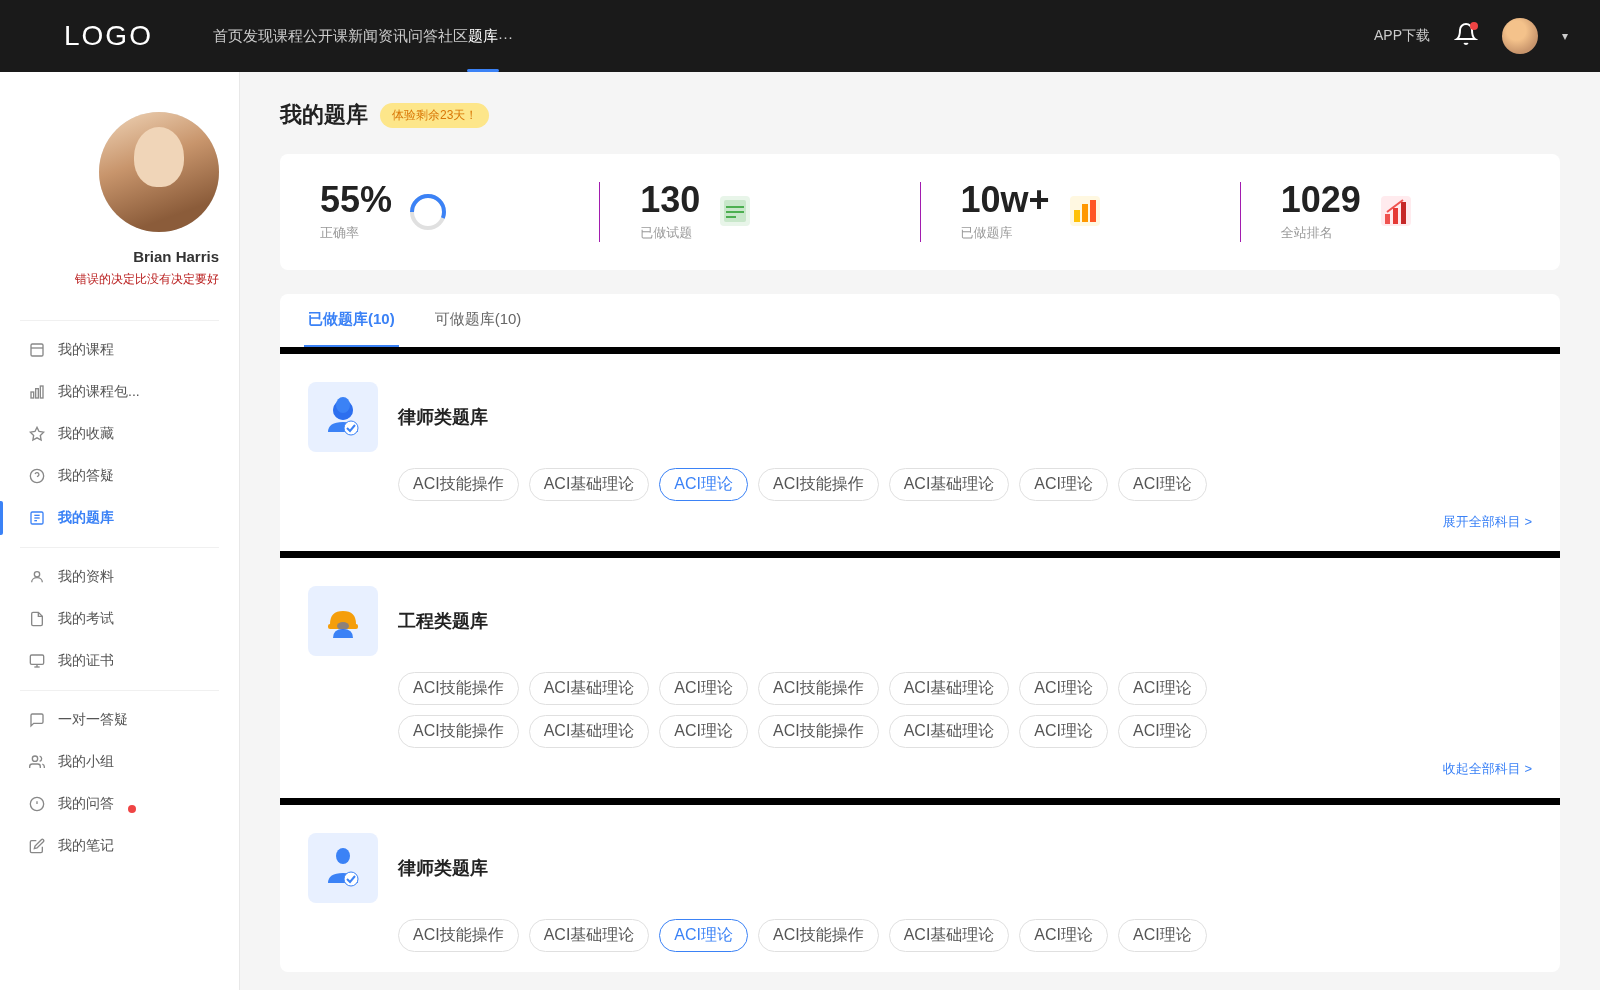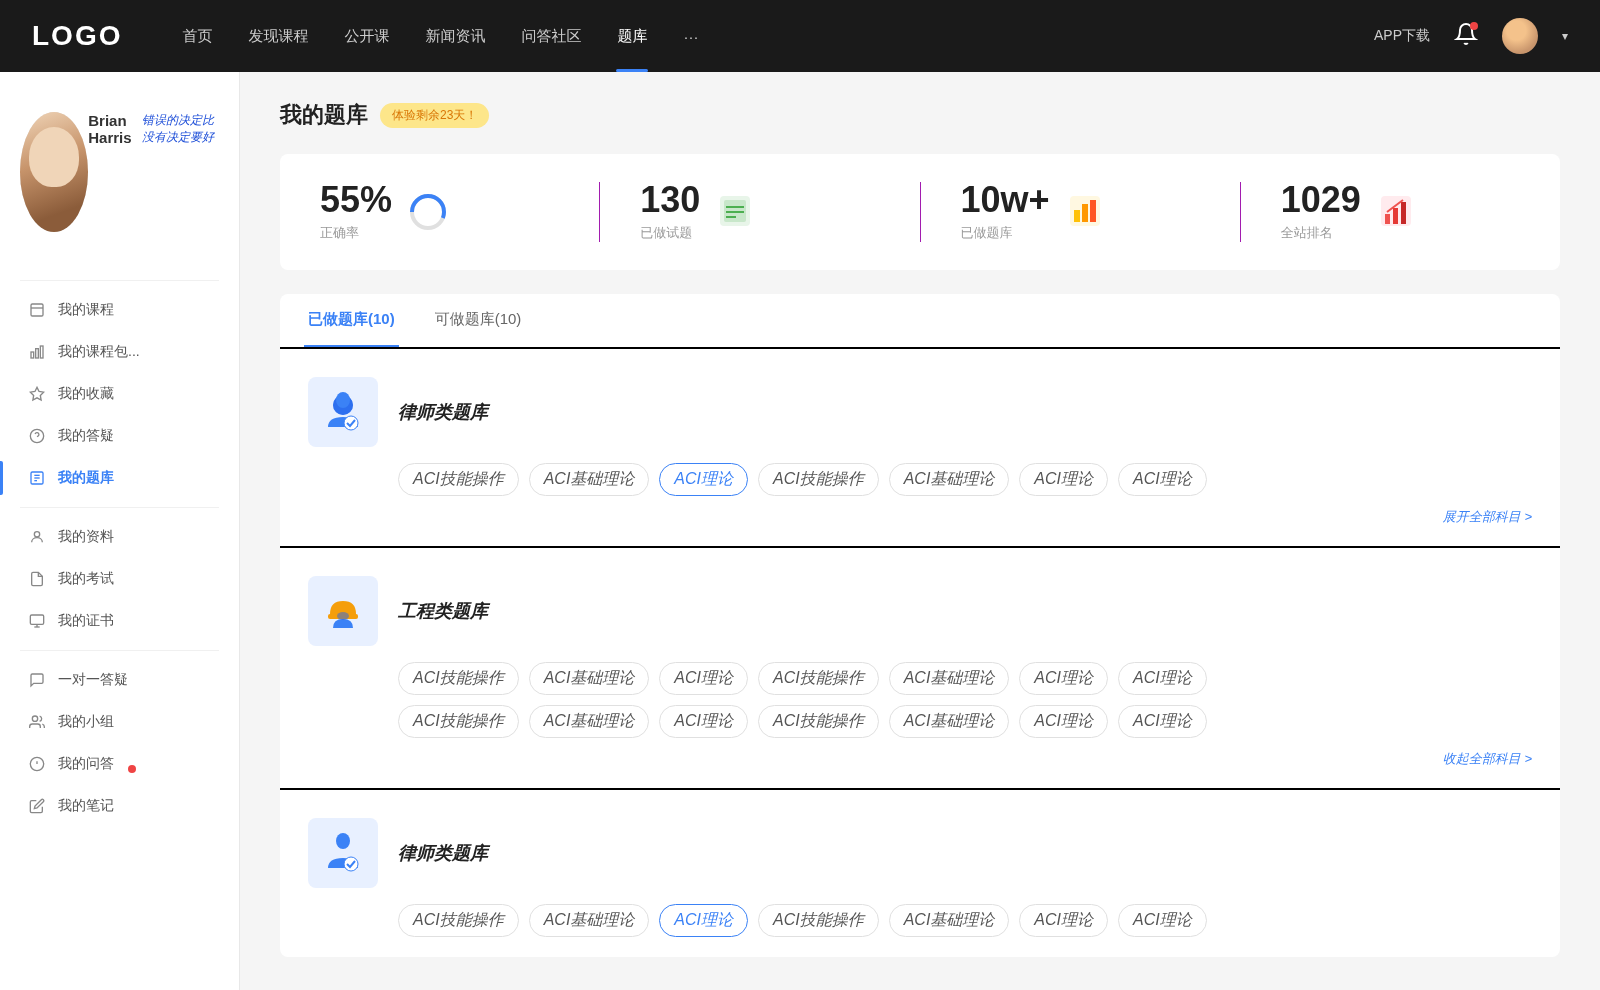--- a/index.html
+++ b/index.html
@@ -12,28 +12,28 @@
       display: flex;
       align-items: center;
       padding: 0 32px;
       position: fixed;
       top: 0; left: 0; right: 0;
       z-index: 100;
     }
     .navbar-logo {
       color: white;
       font-size: 28px;
-      font-weight: 700;
+      font-weight: 400;
       letter-spacing: 2px;
       margin-right: 60px;
+      margin-left: 32px;
     }
     .navbar-nav {
       display: flex;
       align-items: center;
-      gap: 36px;
       flex: 1;
     }
     .nav-item {
       color: #ccc;
       font-size: 15px;
       cursor: pointer;
       position: relative;
     }
     .nav-item.active {
       color: white;
@@ -103,21 +103,22 @@
     .sidebar {
       width: 240px;
       background: #fff;
       min-height: calc(990px - 72px);
       flex-shrink: 0;
       border-right: 1px solid #e8e8e8;
       padding-bottom: 40px;
     }
     .sidebar-profile {
       display: flex;
-      align-items: flex-start;
+      flex-direction: column;
+      align-items: flex-end;
       padding: 40px 20px 24px;
     }
     .profile-avatar {
       width: 120px; height: 120px;
       border-radius: 50%;
       background: #e0e0e0;
       overflow: hidden;
       margin-bottom: 16px;
     }
     .profile-avatar-img {
@@ -136,23 +137,22 @@
       border-radius: 50% 50% 45% 45%;
     }
     .profile-name {
       font-size: 15px;
       font-weight: 600;
       color: #333;
       margin-bottom: 6px;
     }
     .profile-motto {
       font-size: 12px;
-      color: #1d4ed8;
+      color: #b91c1c;
       text-align: center;
-      font-style: italic;
     }
     .sidebar-divider {
       height: 1px;
       background: #f0f0f0;
       margin: 8px 20px;
     }
     .sidebar-menu {
       list-style: none;
       padding: 0;
     }
@@ -275,23 +275,22 @@
       border-bottom: 2px solid #3b82f6;
       font-weight: 600;
     }
 
     
     .quiz-list {
       background: #fff;
       border-radius: 0 0 8px 8px;
     }
     .quiz-section {
-      border-top: 2px solid #000000;
+      border-top: 7px solid #000000;
       padding: 28px 28px 20px;
-      font-style: italic;
     }
     .quiz-section-header {
       display: flex;
       align-items: center;
       gap: 20px;
       margin-bottom: 16px;
     }
     .quiz-section-icon {
       width: 70px; height: 70px;
       background: #e8f0ff;

